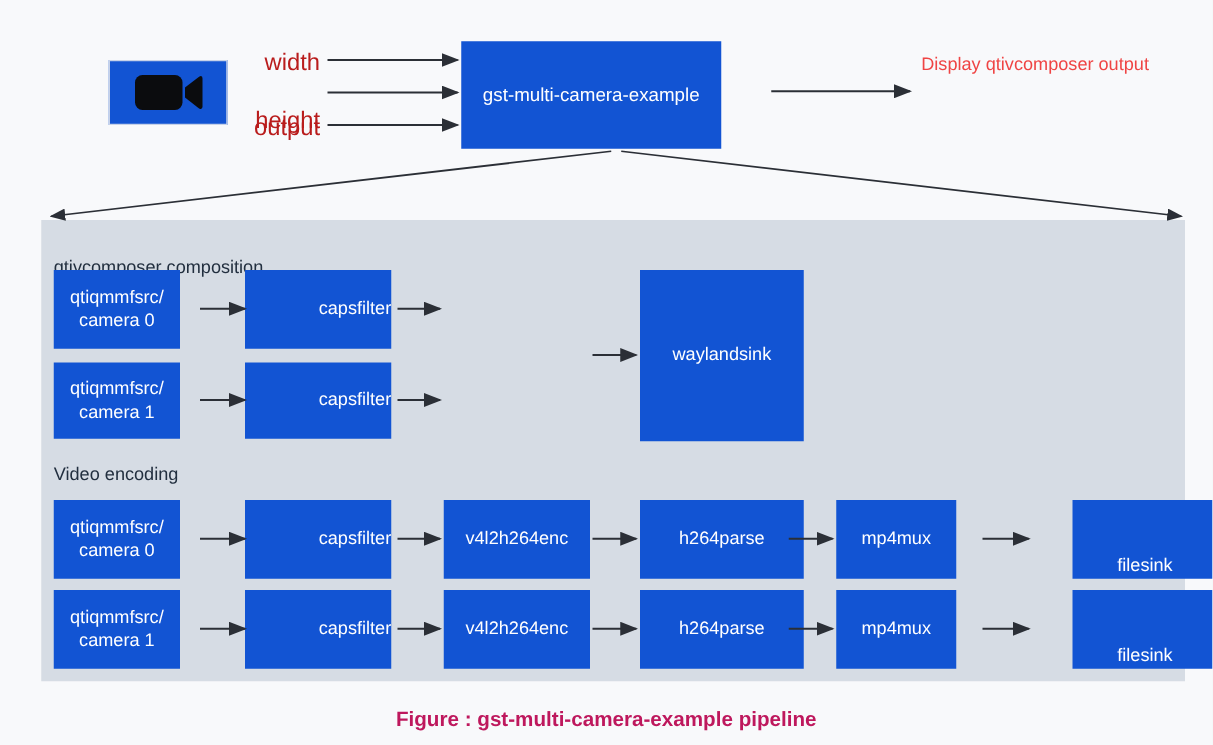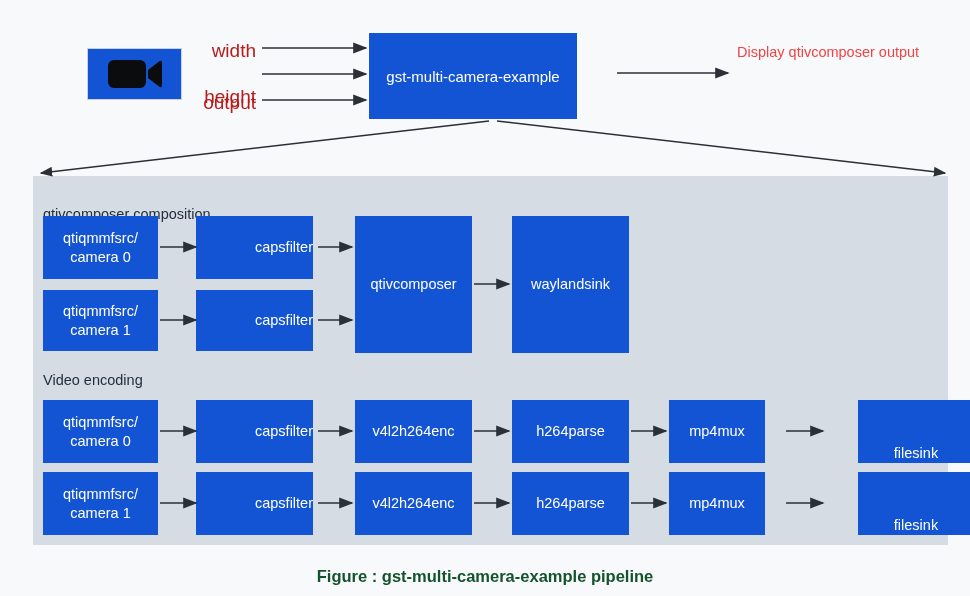--- a/index.html
+++ b/index.html
@@ -43,40 +43,40 @@
     font-size:14.5px; color:#222f3f;
   }
   .section-title.comp { top:190px;margin-top:16px; }
   .section-title.enc  { top:372px; }
   
   .node {
     position:absolute; background:#1254d3; color:#ffffff;
     display:flex; flex-direction:column; align-items:center; justify-content:center;
     text-align:center; font-size:14.5px; line-height:19px;
   }
-  .c1 { left:43px;  width:115px; }
+  .c1 { left:43px;  width:101px; }
   .c2 { left:196px; width:117px;align-items:flex-end; }
   .c3 { left:355px; width:117px; }
-  .c4 { left:512px; width:117px; }
+  .c4 { left:512px; width:131px; }
   .c5 { left:669px; width:96px; }
   .c6 { left:858px; width:116px;justify-content:flex-end; }
   .r1 { top:216px; height:63px; }
   .r2 { top:290px; height:61px; }
   .r12 { top:216px; height:137px; }  
   .r3 { top:400px; height:63px; }
   .r4 { top:472px; height:63px; }
   
   .arrows {
     position:absolute; left:0; top:0; width:970px; height:596px;
     pointer-events:none; z-index:5;
   }
   
   .caption {
     position:absolute; left:0; top:567px; width:100%;
-    text-align:center; font-weight:bold; font-size:16.5px; color:#14532d;
+    text-align:center; font-weight:bold; font-size:16.5px; color:#be185d;
   }
 </style>
 </head>
 <body>
 
 <div class="canvas">
 
   <div class="camera-chip">
     <svg width="62" height="34" viewBox="0 0 62 34">
       <rect x="4" y="3" width="38" height="28" rx="6" fill="#0b0c0e"></rect>
@@ -107,23 +107,20 @@
   </div>
   <div class="node c2 r1">
     <span>capsfilter</span>
   </div>
   <div class="node c1 r2">
     <span>qtiqmmfsrc/</span>
     <span>camera 1</span>
   </div>
   <div class="node c2 r2">
     <span>capsfilter</span>
-  </div>
-  <div class="node c3 r12">
-    <span>qtivcomposer</span>
   </div>
   <div class="node c4 r12">
     <span>waylandsink</span>
   </div>
 
   <div class="node c1 r3">
     <span>qtiqmmfsrc/</span>
     <span>camera 0</span>
   </div>
   <div class="node c2 r3">

